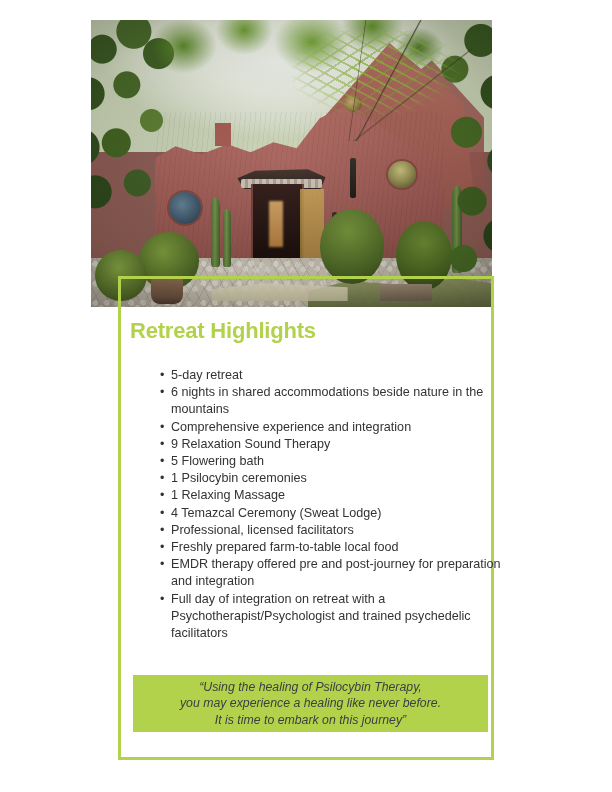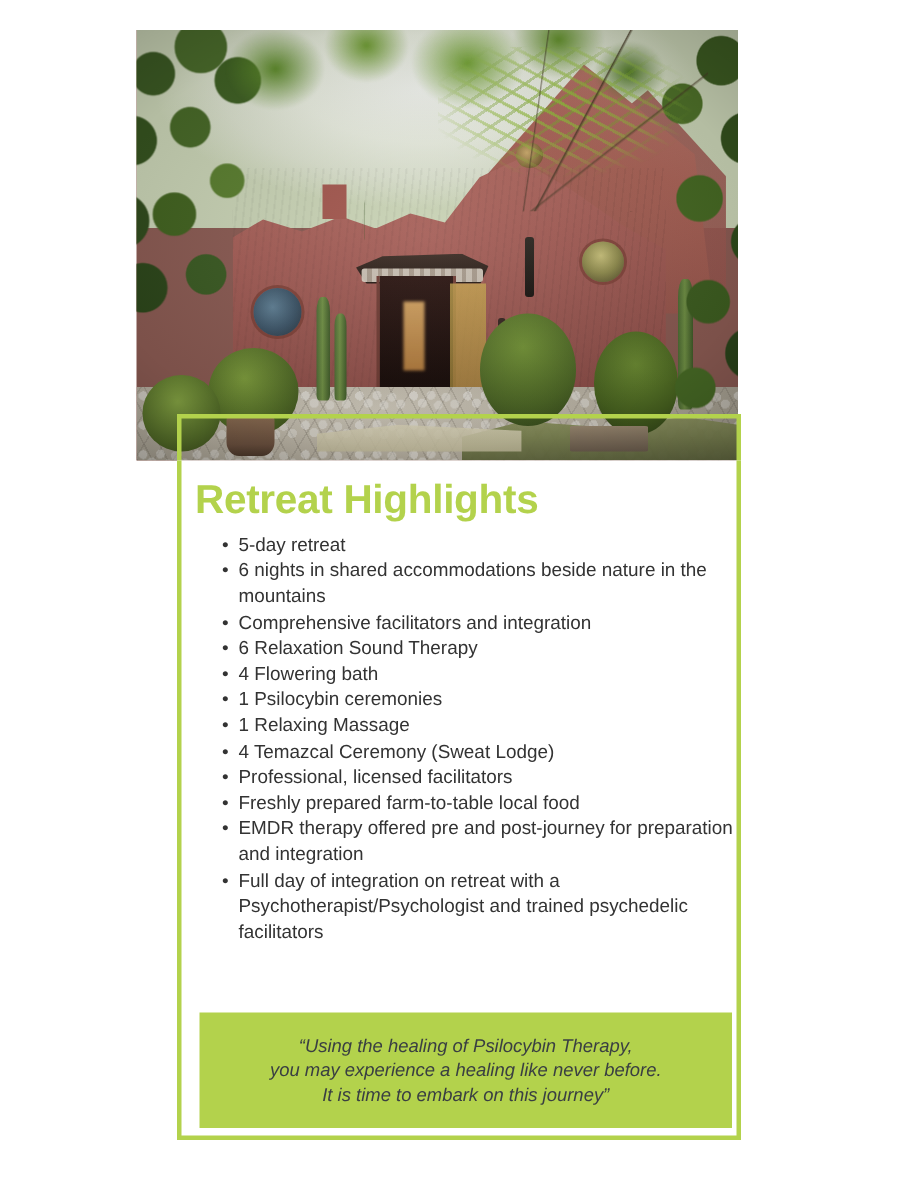--- a/index.html
+++ b/index.html
@@ -267,33 +267,33 @@
     border-left: 3px solid #b3d24c;
     border-right: 3px solid #b3d24c;
     border-bottom: 3px solid #b3d24c;
     z-index: 2;
   }
 
   .title {
     position: absolute;
     left: 9px;
     top: 11px;
-    font-size: 27px;
+    font-size: 22px;
     font-weight: bold;
     color: #b3d24c;
     letter-spacing: -0.2px;
     white-space: nowrap;
   }
 
   .highlights {
     position: absolute;
     left: 22px;
     top: 48px;
     width: 352px;
-    margin: 0;
+    margin: 12px;
     padding: 0 0 0 16px;
     list-style: none;
     color: #333333;
     font-size: 12.6px;
     line-height: 17.2px;
   }
   .highlights li {
     position: relative;
     margin: 0;
     padding: 0;
@@ -306,21 +306,21 @@
     color: #333333;
     font-size: 12.6px;
     line-height: 17.2px;
   }
 
   .quote-box {
     position: absolute;
     left: 12px;
     top: 368px;
     width: 355px;
-    height: 77px;
+    height: 57px;
     background: #b3d24c;
     display: flex;
     align-items: center;
     justify-content: center;
   }
   .quote-text {
     color: #3a3f42;
     font-size: 12.3px;
     line-height: 16.4px;
     font-style: italic;
@@ -374,23 +374,23 @@
 
 <div class="card"></div>
 
 <div class="card-inner">
 
   <div class="title">Retreat Highlights</div>
 
   <ul class="highlights">
     <li>5-day retreat</li>
     <li>6 nights in shared accommodations beside nature in the mountains</li>
-    <li>Comprehensive facilitators and integration</li>
-    <li>6 Relaxation Sound Therapy</li>
-    <li>4 Flowering bath</li>
+    <li>Comprehensive experience and integration</li>
+    <li>9 Relaxation Sound Therapy</li>
+    <li>5 Flowering bath</li>
     <li>1 Psilocybin ceremonies</li>
     <li>1 Relaxing Massage</li>
     <li>4 Temazcal Ceremony (Sweat Lodge)</li>
     <li>Professional, licensed facilitators</li>
     <li>Freshly prepared farm-to-table local food</li>
     <li>EMDR therapy offered pre and post-journey for preparation and integration</li>
     <li>Full day of integration on retreat with a Psychotherapist/Psychologist and trained psychedelic facilitators</li>
   </ul>
 
   <div class="quote-box">

